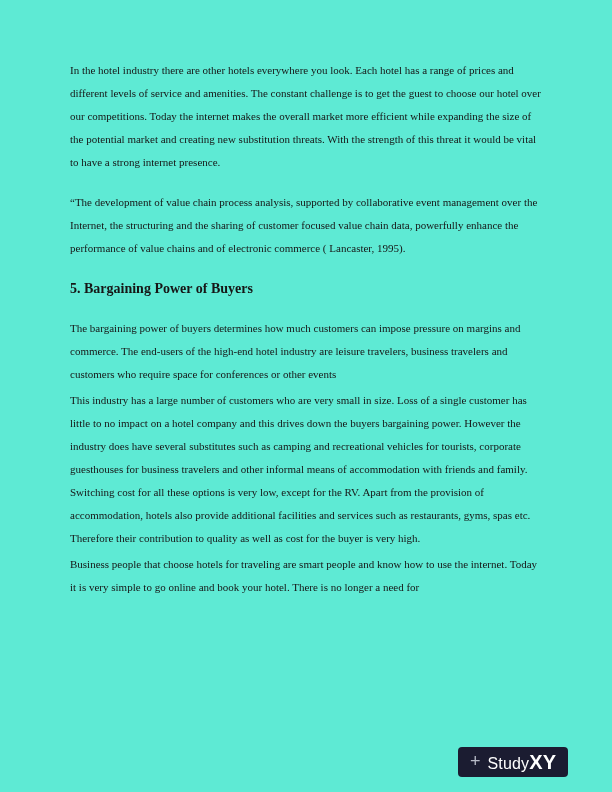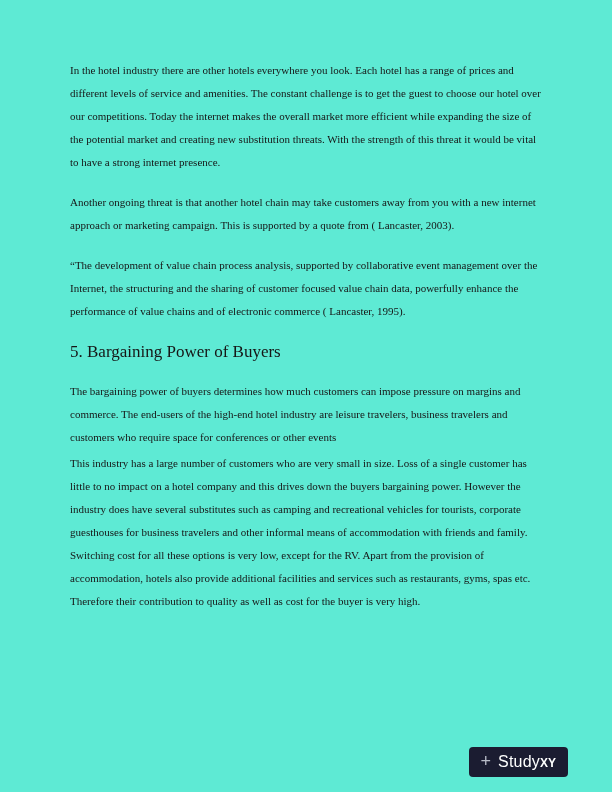--- a/index.html
+++ b/index.html
@@ -25,23 +25,23 @@
   .para {
     font-size: 11px;
     line-height: 23px;
     text-align: left;
     margin: 0 0 17px 0;
   }
   .para.tight {
     margin-bottom: 3px;
   }
   .heading {
-    font-size: 17px;
+    font-size: 14px;
     line-height: 23px;
-    font-weight: normal;
+    font-weight: bold;
     margin: 6px 0 17px 0;
   }
   .brand-badge {
     position: absolute;
     right: 44px;
     bottom: 15px;
     height: 30px;
     padding: 0 12px;
     border-radius: 4px;
     display: flex;
@@ -61,42 +61,42 @@
     white-space: nowrap;
   }
   .brand-study {
     color: #ffffff;
     font-size: 16px;
     font-weight: 400;
     letter-spacing: 0.2px;
   }
   .brand-xy {
     color: #ffffff;
-    font-size: 12px;
+    font-size: 20px;
     font-weight: 700;
   }
 </style>
 </head>
 <body>
 
 <div class="page">
   <div class="content">
 
     <p class="para">In the hotel industry there are other hotels everywhere you look. Each hotel has a range of prices and different levels of service and amenities. The constant challenge is to get the guest to choose our hotel over our competitions. Today the internet makes the overall market more efficient while expanding the size of the potential market and creating new substitution threats. With the strength of this threat it would be vital to have a strong internet presence.</p>
 
-    <p class="para">Another ongoing threat is that another hotel chain may take customers away from you with a new internet approach or marketing campaign. This is supported by a quote from ( Lancaster, 2003).</p>
 
     <p class="para">“The development of value chain process analysis, supported by collaborative event management over the Internet, the structuring and the sharing of customer focused value chain data, powerfully enhance the performance of value chains and of electronic commerce ( Lancaster, 1995).</p>
 
     <h2 class="heading">5. Bargaining Power of Buyers</h2>
 
     <p class="para tight">The bargaining power of buyers determines how much customers can impose pressure on margins and commerce. The end-users of the high-end hotel industry are leisure travelers, business travelers and customers who require space for conferences or other events</p>
 
     <p class="para tight">This industry has a large number of customers who are very small in size. Loss of a single customer has little to no impact on a hotel company and this drives down the buyers bargaining power. However the industry does have several substitutes such as camping and recreational vehicles for tourists, corporate guesthouses for business travelers and other informal means of accommodation with friends and family. Switching cost for all these options is very low, except for the RV. Apart from the provision of accommodation, hotels also provide additional facilities and services such as restaurants, gyms, spas etc. Therefore their contribution to quality as well as cost for the buyer is very high.</p>
 
+    <p class="para tight">Business people that choose hotels for traveling are smart people and know how to use the internet. Today it is very simple to go online and book your hotel. There is no longer a need for</p>
 
   </div>
 
   <div class="brand-badge" style="background-color: rgb(27, 28, 49);">
     <span class="plus-icon">+</span>
     <span class="brand-text"><span class="brand-study">Study</span><span class="brand-xy">XY</span></span>
   </div>
 </div>
 
 </body></html>

